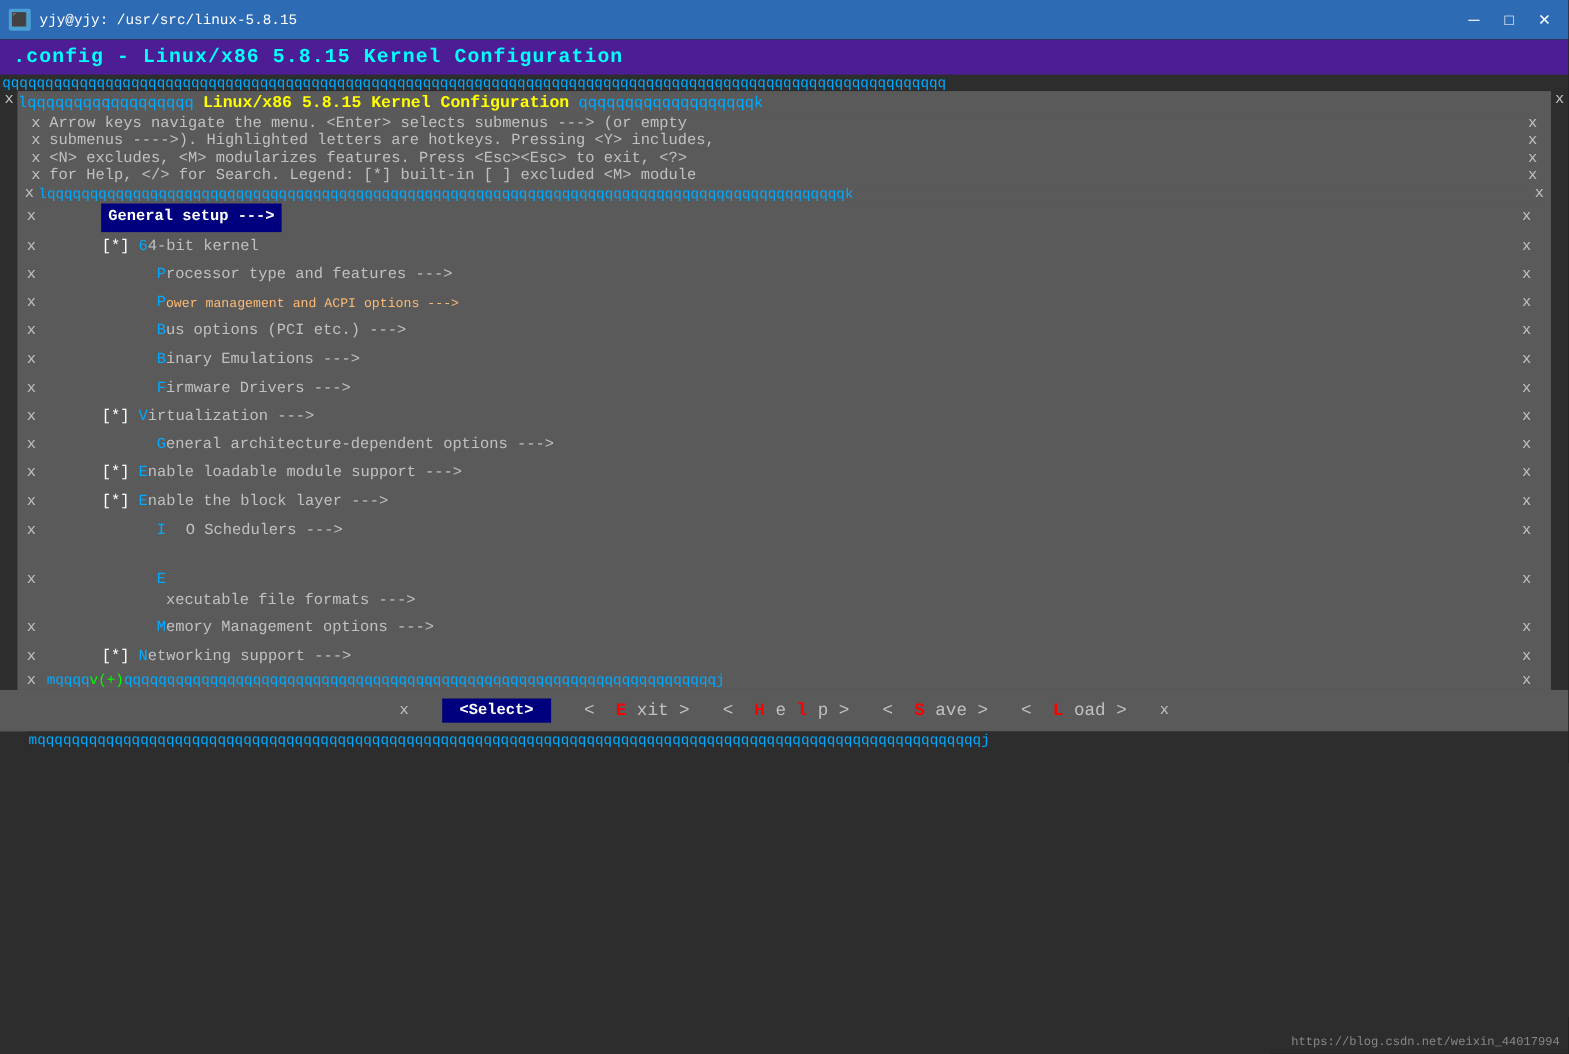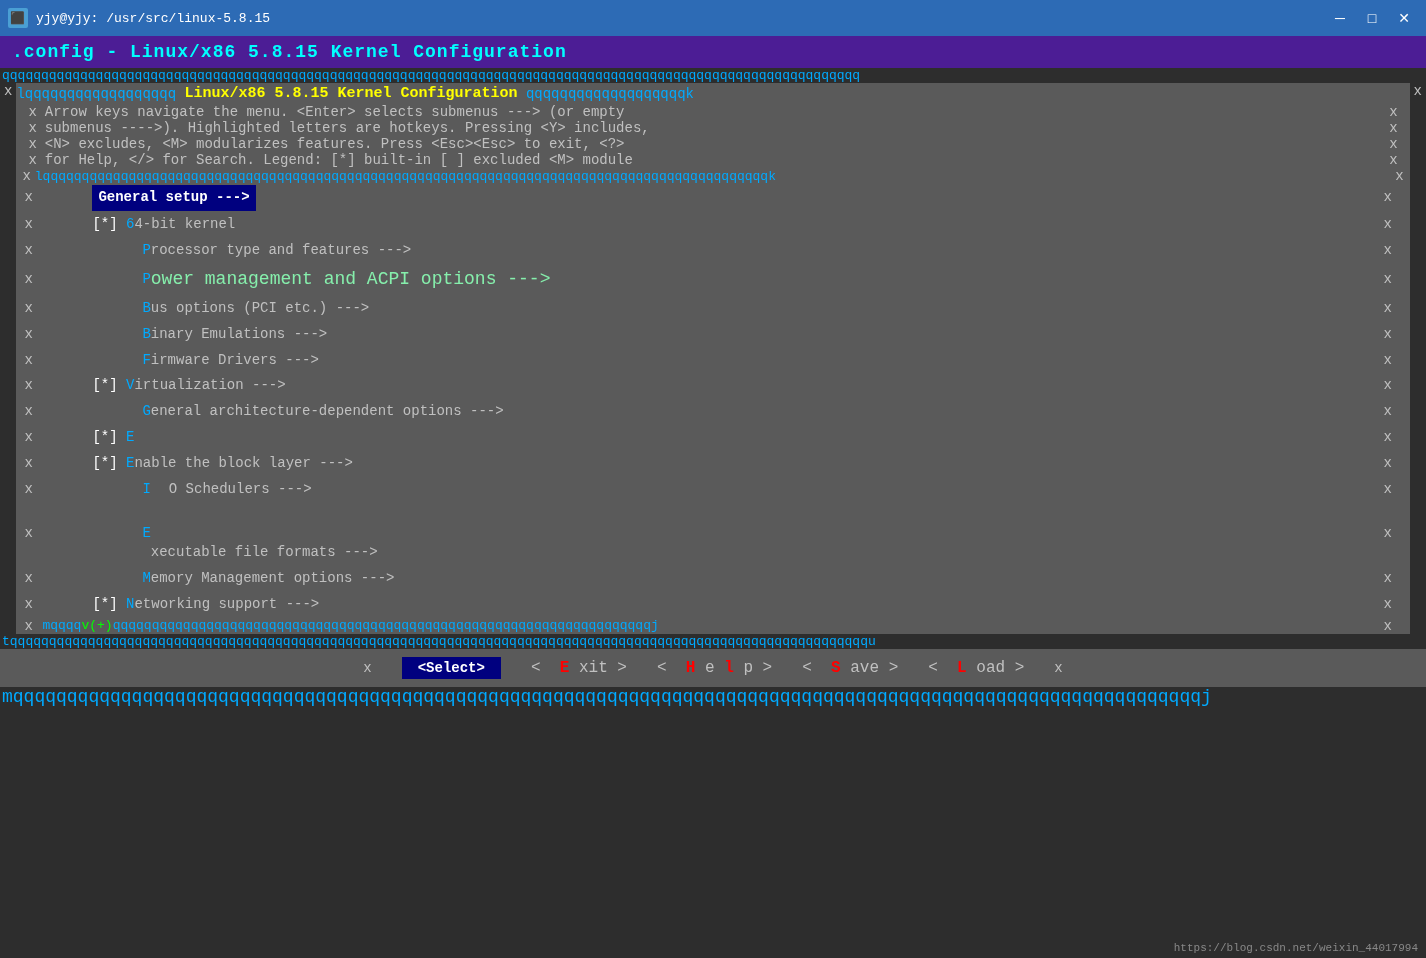--- a/index.html
+++ b/index.html
@@ -203,21 +203,21 @@
           <span style="color:#00aaff; font-size:14px;">P</span>
           <span style="color:#c0c0c0; font-size:14px;">rocessor type and features  ---&gt;</span>
           <span style="flex:1;"></span>
           <span style="color:#c0c0c0; font-size:14px; width:18px;">x</span>
         </div>
 
         <div class="menu-item-row" style="display:flex; align-items:center; padding:1px 0;">
           <span style="color:#c0c0c0; font-size:14px; width:18px;">x</span>
           <span style="font-size:14px; width:100px;">&nbsp;&nbsp;&nbsp;&nbsp;&nbsp;&nbsp;&nbsp;&nbsp;</span>
           <span style="color:#00aaff; font-size:14px;">P</span>
-          <span style="color:#86efac; font-size:18px;text-align:right;">ower management and ACPI options  ---&gt;</span>
+          <span style="color:#fdba74; font-size:12px;text-align:right;">ower management and ACPI options  ---&gt;</span>
           <span style="flex:1;"></span>
           <span style="color:#c0c0c0; font-size:14px; width:18px;">x</span>
         </div>
 
         <div class="menu-item-row" style="display:flex; align-items:center; padding:1px 0;">
           <span style="color:#c0c0c0; font-size:14px; width:18px;">x</span>
           <span style="font-size:14px; width:100px;">&nbsp;&nbsp;&nbsp;&nbsp;&nbsp;&nbsp;&nbsp;&nbsp;</span>
           <span style="color:#00aaff; font-size:14px;">B</span>
           <span style="color:#c0c0c0; font-size:14px;">us options (PCI etc.)  ---&gt;</span>
           <span style="flex:1;"></span>
@@ -259,20 +259,21 @@
           <span style="color:#c0c0c0; font-size:14px;">eneral architecture-dependent options  ---&gt;</span>
           <span style="flex:1;"></span>
           <span style="color:#c0c0c0; font-size:14px; width:18px;">x</span>
         </div>
 
         <div class="menu-item-row" style="display:flex; align-items:center; padding:1px 0;">
           <span style="color:#c0c0c0; font-size:14px; width:18px;">x</span>
           <span style="font-size:14px; width:50px;">&nbsp;&nbsp;&nbsp;&nbsp;</span>
           <span style="color:#ffffff; font-size:14px;">[*]&nbsp;</span>
           <span style="color:#00aaff; font-size:14px;">E</span>
+          <span style="color:#c0c0c0; font-size:14px;">nable loadable module support  ---&gt;</span>
           <span style="flex:1;"></span>
           <span style="color:#c0c0c0; font-size:14px; width:18px;">x</span>
         </div>
 
         <div class="menu-item-row" style="display:flex; align-items:center; padding:1px 0;">
           <span style="color:#c0c0c0; font-size:14px; width:18px;">x</span>
           <span style="font-size:14px; width:50px;">&nbsp;&nbsp;&nbsp;&nbsp;</span>
           <span style="color:#ffffff; font-size:14px;">[*]&nbsp;</span>
           <span style="color:#00aaff; font-size:14px;">E</span>
           <span style="color:#c0c0c0; font-size:14px;">nable the block layer  ---&gt;</span>
@@ -324,23 +325,20 @@
         <span style="color:#00aaff; font-size:13px; white-space:nowrap; overflow:hidden; flex:1;">
           m<span style="color:#00aaff;">qqqq</span><span style="color:#00ff00;">v(+)</span><span style="color:#00aaff;">qqqqqqqqqqqqqqqqqqqqqqqqqqqqqqqqqqqqqqqqqqqqqqqqqqqqqqqqqqqqqqqqqqqqqj</span>
         </span>
         <span style="color:#c0c0c0; font-size:14px; width:18px;">x</span>
       </div>
 
     </div>
     <span class="outer-x-right">x</span>
   </div>
 
-  <div style="background:#2d2d2d; color:#00aaff; font-size:13px; white-space:nowrap; overflow:hidden; padding:0 2px;">
-    tqqqqqqqqqqqqqqqqqqqqqqqqqqqqqqqqqqqqqqqqqqqqqqqqqqqqqqqqqqqqqqqqqqqqqqqqqqqqqqqqqqqqqqqqqqqqqqqqqqqqqqqqqqqqqqu
-  </div>
 
   <div class="button-row" style="background:#5a5a5a; display:flex; align-items:center; justify-content:center; gap:30px; padding:8px 0;">
     <span style="color:#c0c0c0; font-size:14px;">x</span>
     <span style="color:#ffffff; font-size:14px; background:#00007f; padding:3px 16px; font-weight:bold;font-family:Liberation Mono, monospace;">&lt;Select&gt;</span>
     <span>
       <span style="color:#c0c0c0; font-size:16px;">&lt;&nbsp;</span>
       <span style="color:#ff0000; font-size:16px; font-weight:bold;">E</span>
       <span style="color:#c0c0c0; font-size:16px;">xit &gt;</span>
     </span>
     <span>
@@ -356,19 +354,19 @@
       <span style="color:#c0c0c0; font-size:16px;">ave &gt;</span>
     </span>
     <span>
       <span style="color:#c0c0c0; font-size:16px;">&lt;&nbsp;</span>
       <span style="color:#ff0000; font-size:16px; font-weight:bold;">L</span>
       <span style="color:#c0c0c0; font-size:16px;">oad &gt;</span>
     </span>
     <span style="color:#c0c0c0; font-size:14px;">x</span>
   </div>
 
-  <div style="background:#2d2d2d; color:#00aaff; font-size:18px; white-space:nowrap; overflow:hidden; padding:0 2px;">
+  <div style="background:#2d2d2d; color:#00aaff; font-size:13px; white-space:nowrap; overflow:hidden; padding:0 2px;margin-left:24px;">
     mqqqqqqqqqqqqqqqqqqqqqqqqqqqqqqqqqqqqqqqqqqqqqqqqqqqqqqqqqqqqqqqqqqqqqqqqqqqqqqqqqqqqqqqqqqqqqqqqqqqqqqqqqqqqqqj
   </div>
 
   <div class="watermark" style="position:absolute; bottom:4px; right:8px; color:#888; font-size:11px;">https://blog.csdn.net/weixin_44017994</div>
 
 </div>
 
 </body></html>

